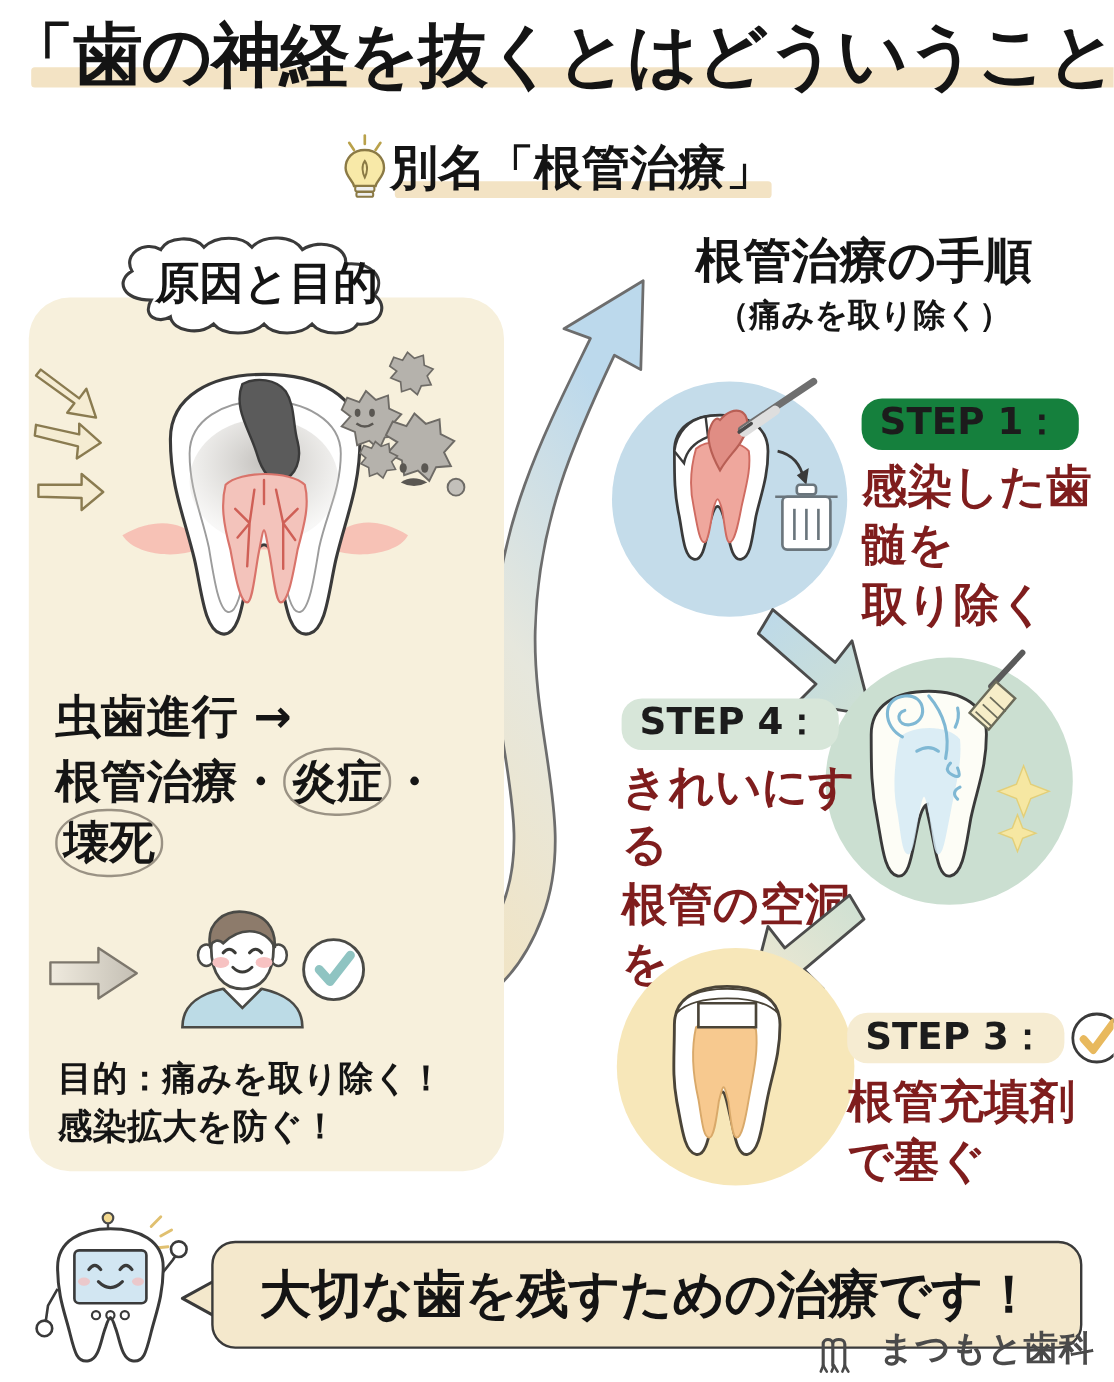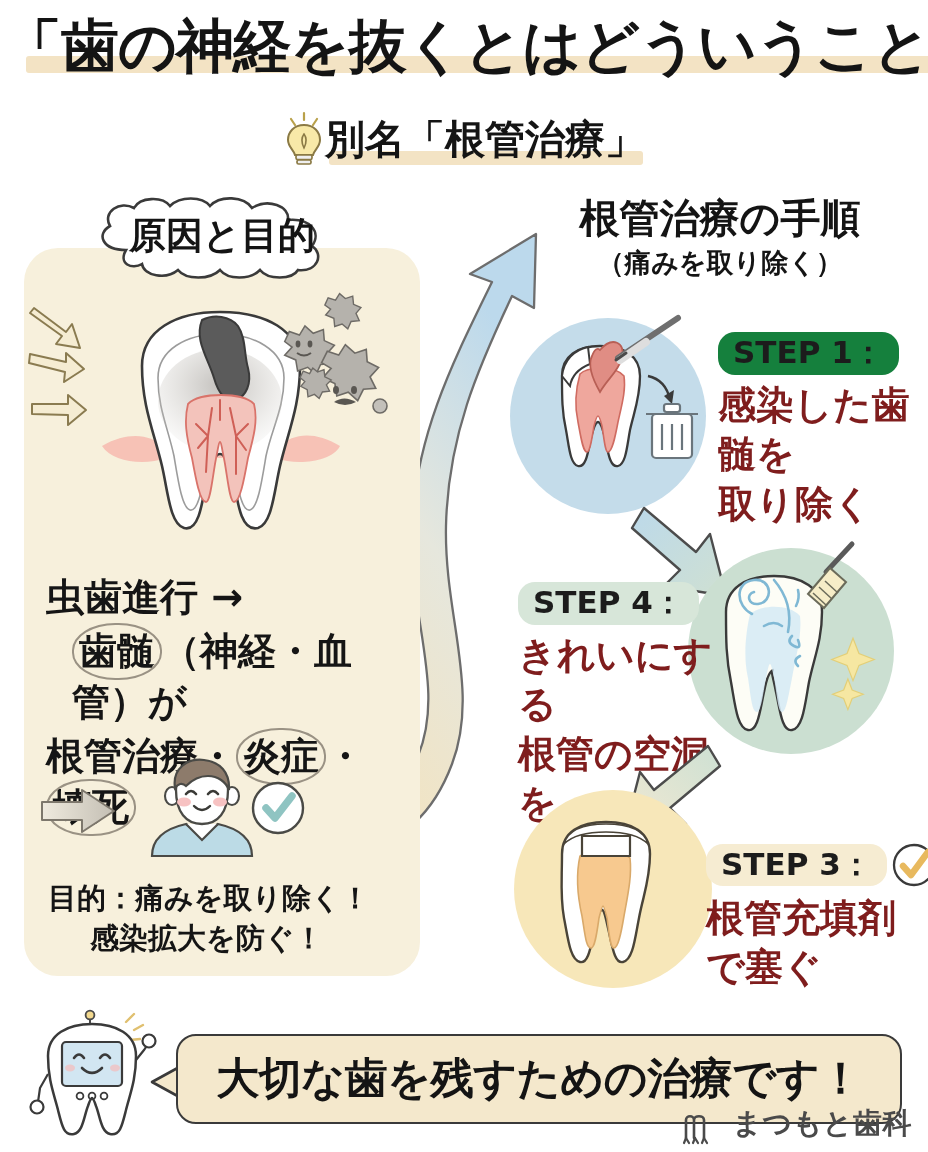--- a/index.html
+++ b/index.html
@@ -73,21 +73,21 @@
     border:2.2px solid #9a9284;border-radius:48%;
   }
 
   .person-row{position:absolute;left:130px;top:760px;width:180px;height:96px;}
   .big-arrow-gray{position:absolute;left:38px;top:786px;width:80px;height:50px;}
 
   .purpose-text{
     position:absolute;left:48px;top:878px;width:356px;
     font-size:29px;font-weight:700;line-height:1.38;color:#151515;
   }
-  .purpose-text .l2{display:block;margin-left:42px;}
+  .purpose-text .l2{display:block;}
 
   
   .right-head{
     position:absolute;left:530px;top:196px;width:380px;text-align:center;
   }
   .right-head .h1{font-size:40px;font-weight:700;color:#141414;line-height:1.1;white-space:nowrap;}
   .right-head .h2{font-size:27px;font-weight:700;color:#141414;margin-top:5px;}
   .step-circle{position:absolute;border-radius:50%;}
   .s1-circle{left:510px;top:318px;width:196px;height:196px;background:#c4dcea;}
   .s2-circle{left:688px;top:548px;width:206px;height:206px;background:#cbdfd1;}
@@ -251,21 +251,20 @@
         <path d="M19 57 q7 5 14 0" stroke="#5a5752" stroke-width="2" fill="none"></path>
         <ellipse cx="58" cy="94" rx="3" ry="4"></ellipse>
           <ellipse cx="76" cy="94" rx="3" ry="4"></ellipse>
         <path d="M56 106 q10 -7 22 0 q-11 6 -22 0Z"></path>
       </g>
     </svg>
   </div>
 
   <div class="causal-text">
     <span class="line-a">虫歯進行 →</span>
-    <span class="line-b"><span class="circ">歯髄</span><span>（神経・血管）が</span></span>
     <span class="line-c"><span>根管治療・</span><span class="circ">炎症</span><span>・</span><span class="circ">壊死</span></span>
   </div>
 
   <div class="big-arrow-gray">
     <svg width="80" height="50" viewBox="0 0 80 50">
       <defs>
         <linearGradient id="grayA" x1="0" y1="0" x2="1" y2="0">
           <stop offset="0%" stop-color="#efeade"></stop>
             <stop offset="100%" stop-color="#c4bfb4"></stop>
         </linearGradient>

